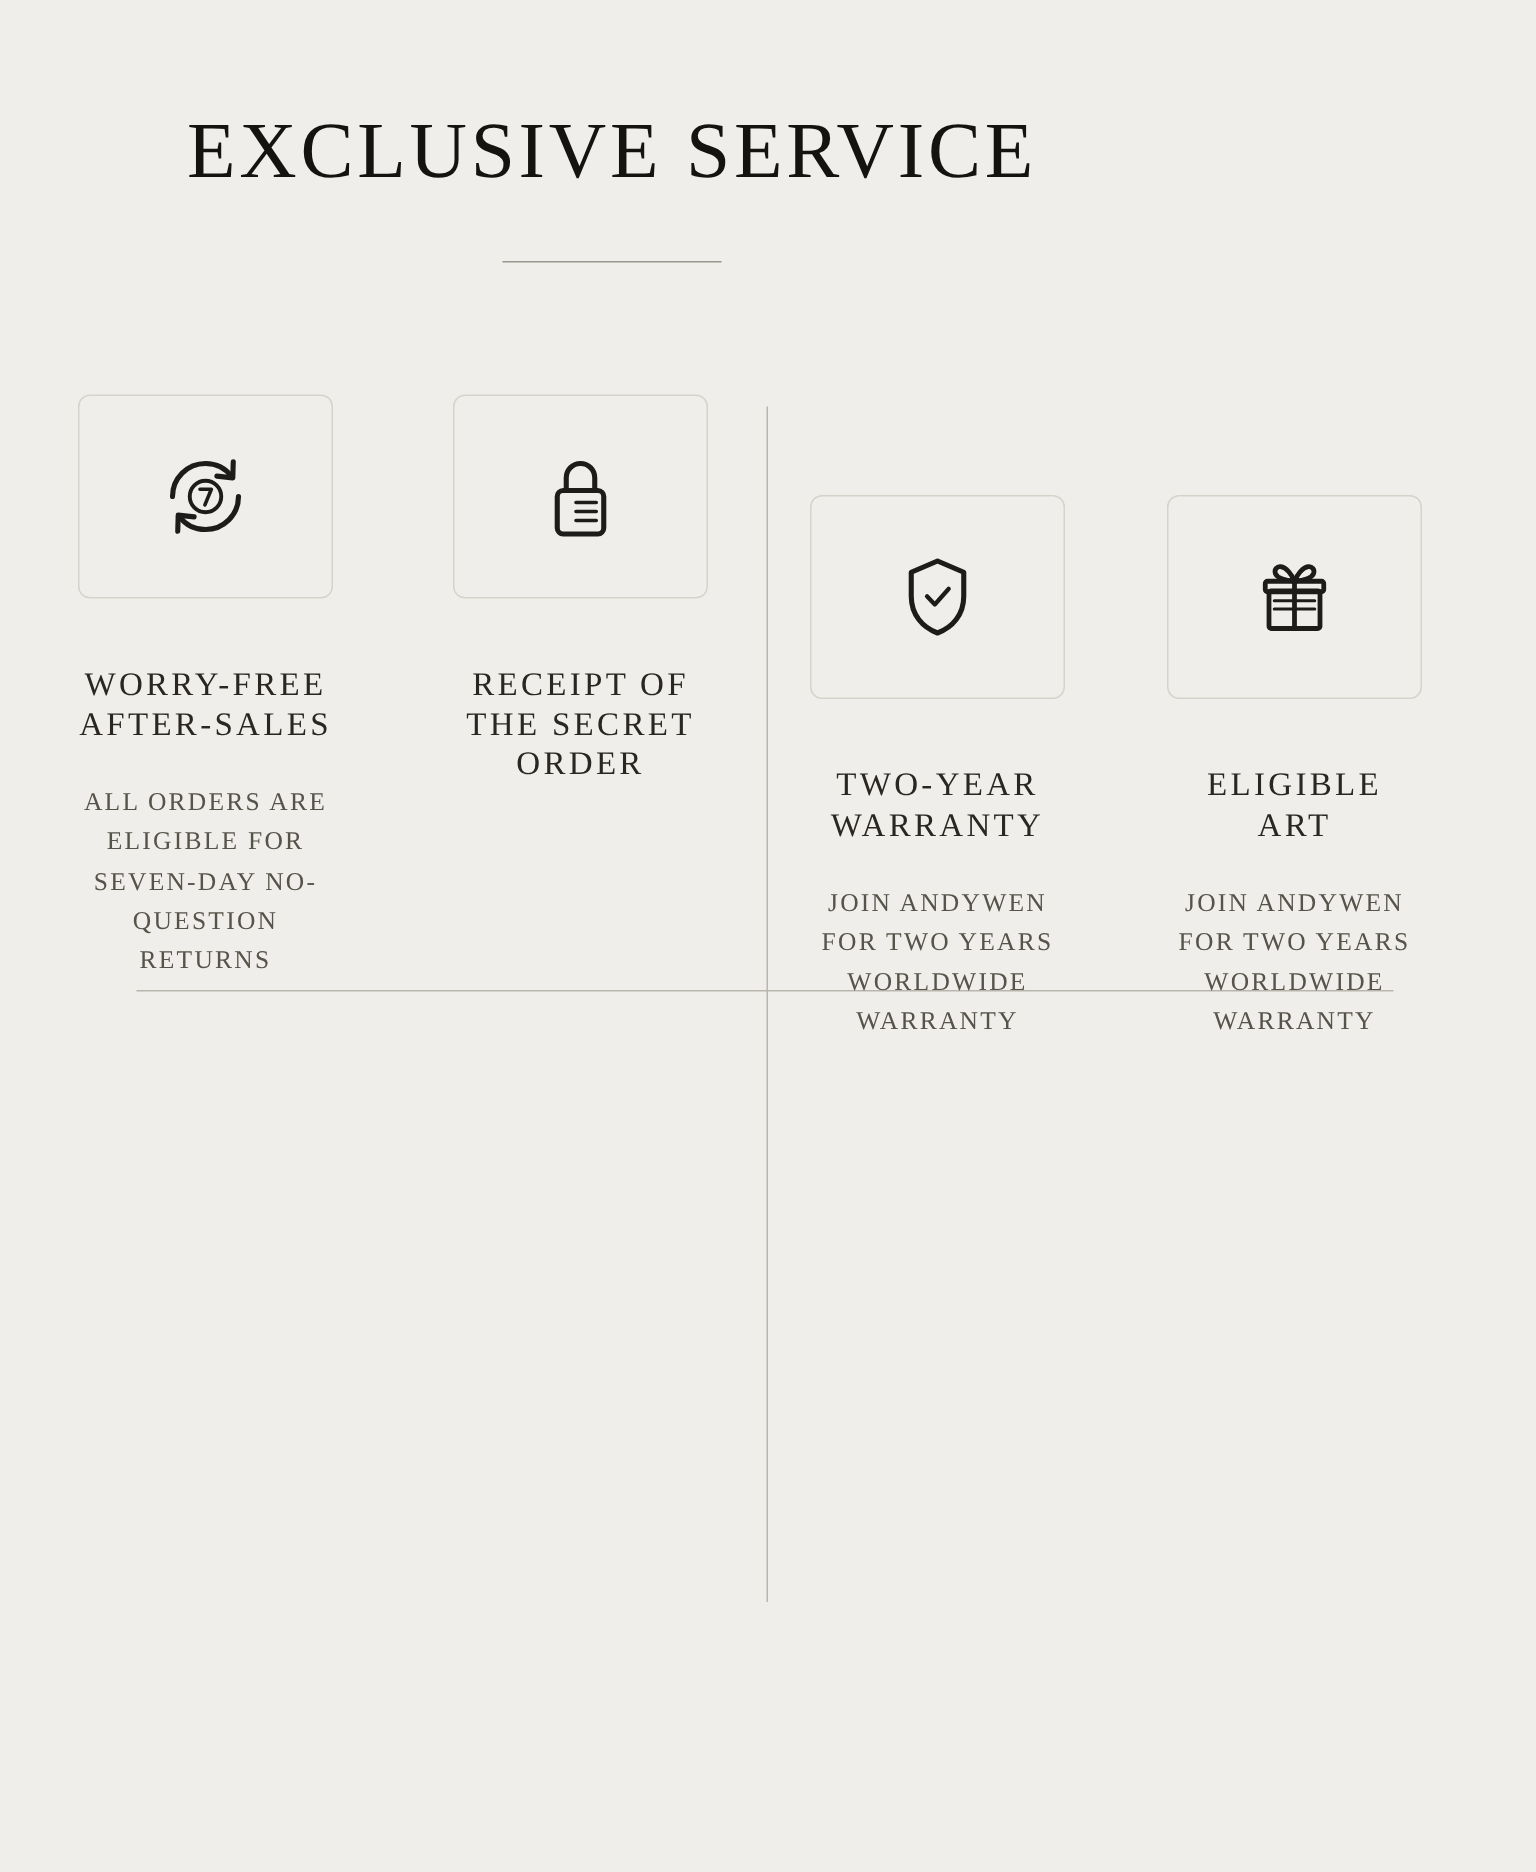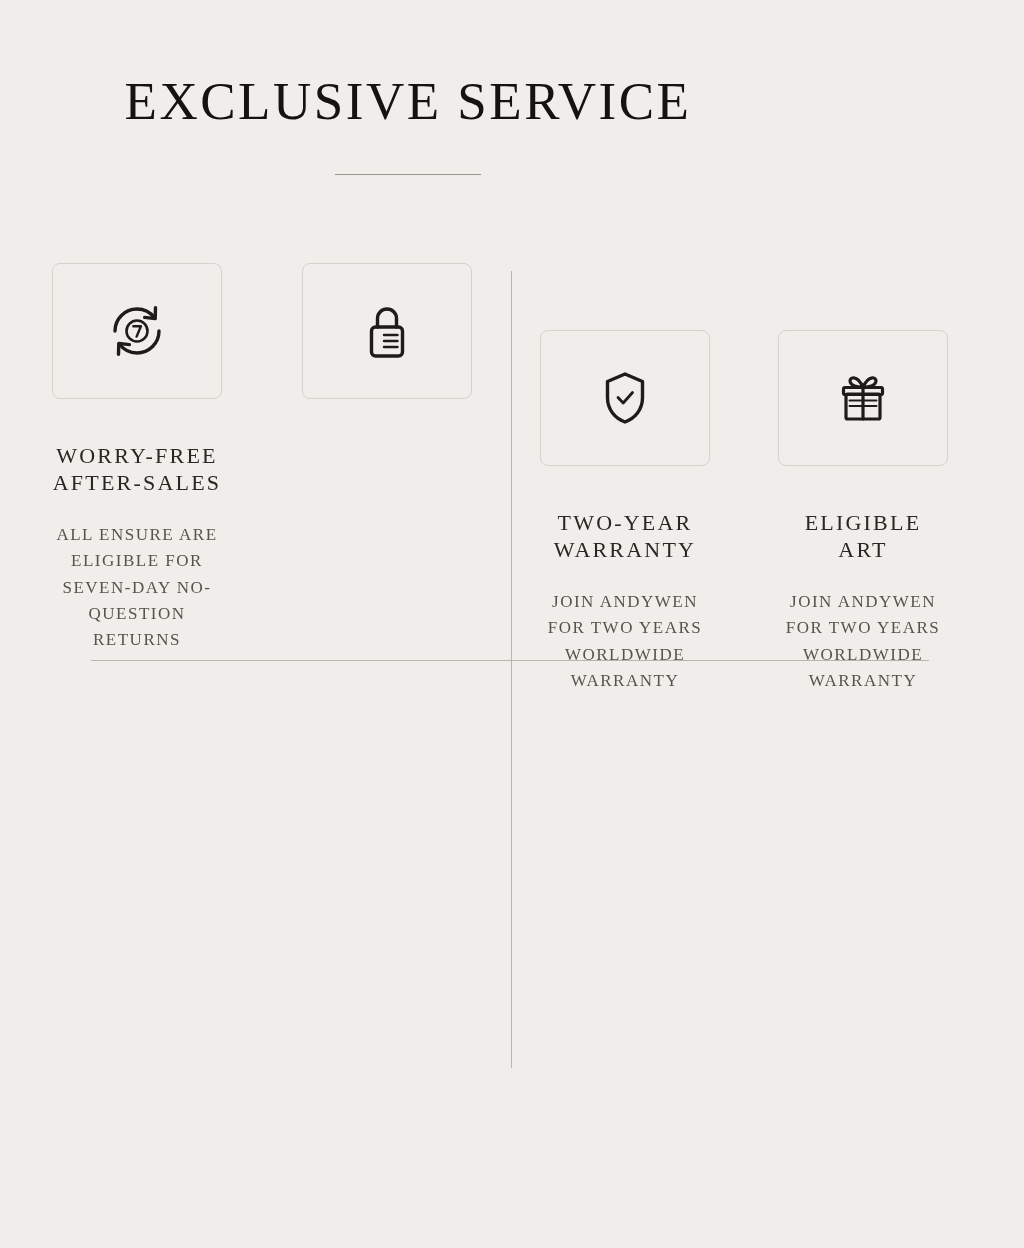--- a/index.html
+++ b/index.html
@@ -144,33 +144,34 @@
             <path d="M15 37a22 22 0 0 1 22-22c7.2 0 13.6 3.5 17.6 8.9"></path>
             <path d="M59 37a22 22 0 0 1-22 22c-7.2 0-13.6-3.5-17.6-8.9"></path>
             <path d="M55.5 13.8 55.2 24.6 44.6 23.4"></path>
             <path d="M18.5 60.2 18.8 49.4 29.4 50.6"></path>
             <circle cx="37" cy="37" r="10.5" stroke-width="2.6"></circle>
             <path d="M33.3 32.2h7.6l-4.3 10.4" stroke-width="2.4"></path>
           </svg>
         </span>
       </div>
       <div class="cell-title">WORRY-FREE AFTER-SALES</div>
-      <div class="cell-desc">ALL ENSURE ARE ELIGIBLE FOR SEVEN-DAY NO-QUESTION RETURNS</div>
+      <div class="cell-desc">ALL ORDERS ARE ELIGIBLE FOR SEVEN-DAY NO-QUESTION RETURNS</div>
     </div>
 
     <div class="cell row1">
       <div class="icon-box">
         <span>
           <svg width="74" height="74" viewBox="0 0 74 74" fill="none" stroke="#1d1c1a" stroke-width="3.4" stroke-linecap="round" stroke-linejoin="round">
             <rect x="21.5" y="33" width="31" height="29" rx="4"></rect>
             <path d="M27.5 33V24.5a9.5 9.5 0 0 1 19 0V33"></path>
             <path d="M34 41h13.5M34 47h13.5M34 53h13.5" stroke-width="2.4"></path>
           </svg>
         </span>
       </div>
+      <div class="cell-title">RECEIPT OF THE SECRET ORDER</div>
     </div>
 
     <div class="cell row2">
       <div class="icon-box">
         <span>
           <svg width="74" height="74" viewBox="0 0 74 74" fill="none" stroke="#1d1c1a" stroke-width="3.4" stroke-linecap="round" stroke-linejoin="round">
             <path d="M37 13 19.5 20.5v16c0 12.4 7.6 20.8 17.5 24.5 9.9-3.7 17.5-12.1 17.5-24.5v-16L37 13Z"></path>
             <path d="M30 36.5 35.2 42 44.5 31.5" stroke-width="2.8"></path>
           </svg>
         </span>

